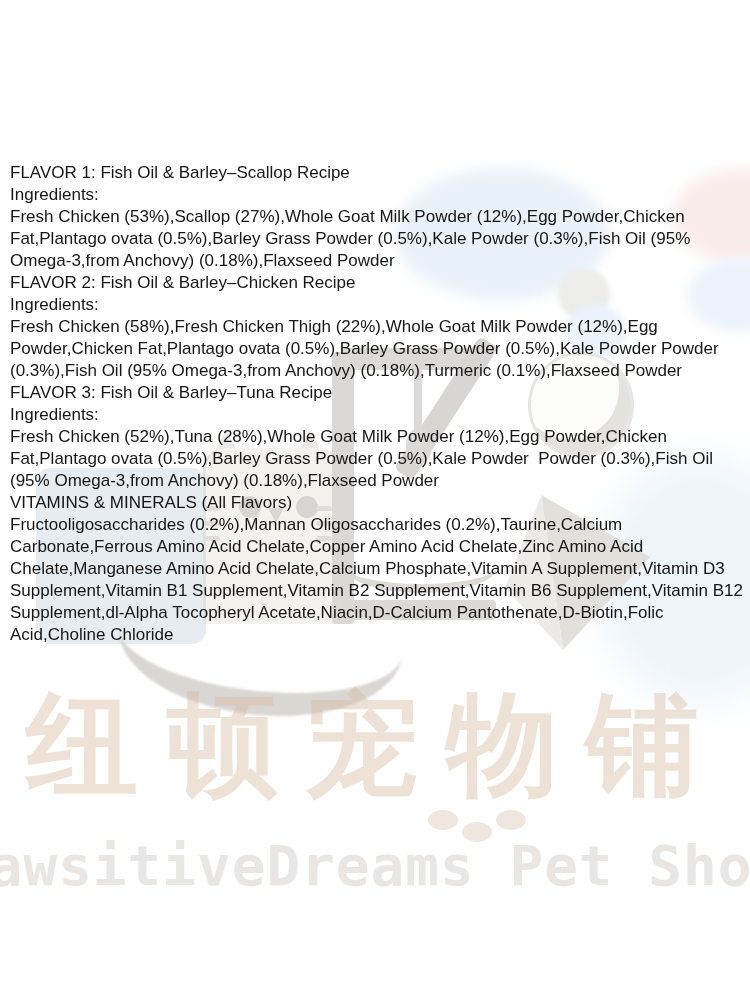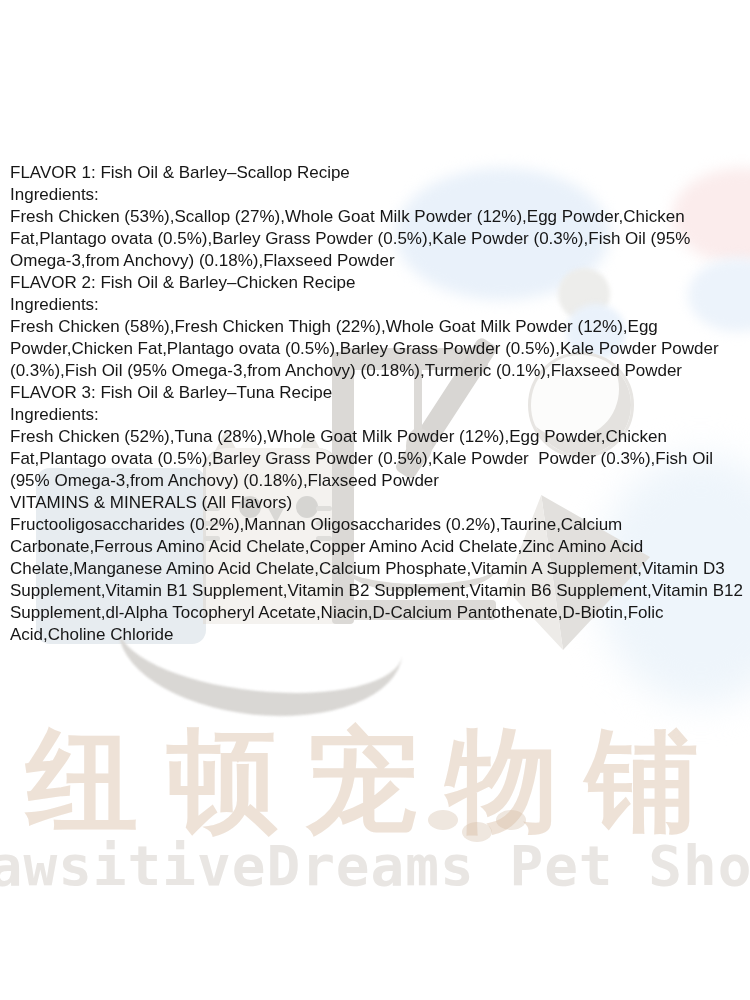--- a/index.html
+++ b/index.html
@@ -35,21 +35,21 @@
   .toy-blob{left:406px;top:428px;width:26px;height:36px;border-radius:50%;background:#dcdad7;}
   .tent-floor{left:338px;top:600px;width:158px;height:20px;background:#dcdad7;border-radius:4px;}
   .hammock{left:345px;top:540px;width:152px;height:44px;border-bottom:9px solid #dedcd9;border-radius:50%;}
   .ball{left:528px;top:352px;width:100px;height:100px;border-radius:50%;background:#fcfcfb;border:3px solid #e7e5e2;box-shadow:inset -12px -16px 0 #e4e2df;}
   .sail-1{left:505px;top:495px;width:145px;height:155px;background:#e2e0dd;clip-path:polygon(25% 0,100% 40%,40% 100%);}
   .sail-2{left:505px;top:495px;width:145px;height:155px;background:#edebe8;clip-path:polygon(25% 0,40% 100%,0 60%);}
   .paw{width:30px;height:20px;border-radius:50%;background:#efe7df;}
   .paw-1{left:428px;top:810px;} .paw-2{left:462px;top:822px;} .paw-3{left:496px;top:810px;}
   
   .wm-cjk{
-    position:absolute;left:26px;top:724px;z-index:0;
+    position:absolute;left:26px;top:688px;z-index:0;
     font-family:"DejaVu Sans",sans-serif;font-weight:bold;
     font-size:112px;letter-spacing:28px;line-height:1;white-space:nowrap;
     color:rgba(214,186,160,0.42);
   }
   .wm-brand{
     position:absolute;left:-46px;top:838px;z-index:0;
     font-family:"DejaVu Sans Mono",monospace;font-weight:bold;
     font-size:56px;letter-spacing:1px;line-height:1;white-space:nowrap;
     color:#e9e6e3;
   }

